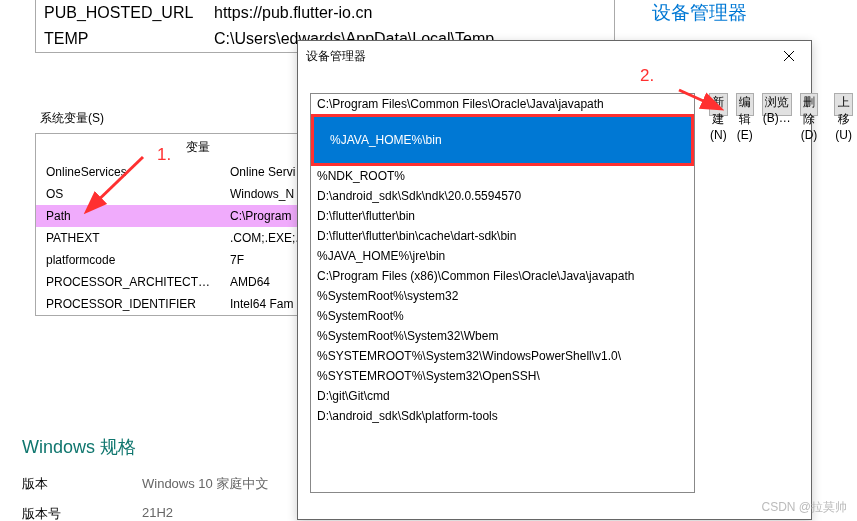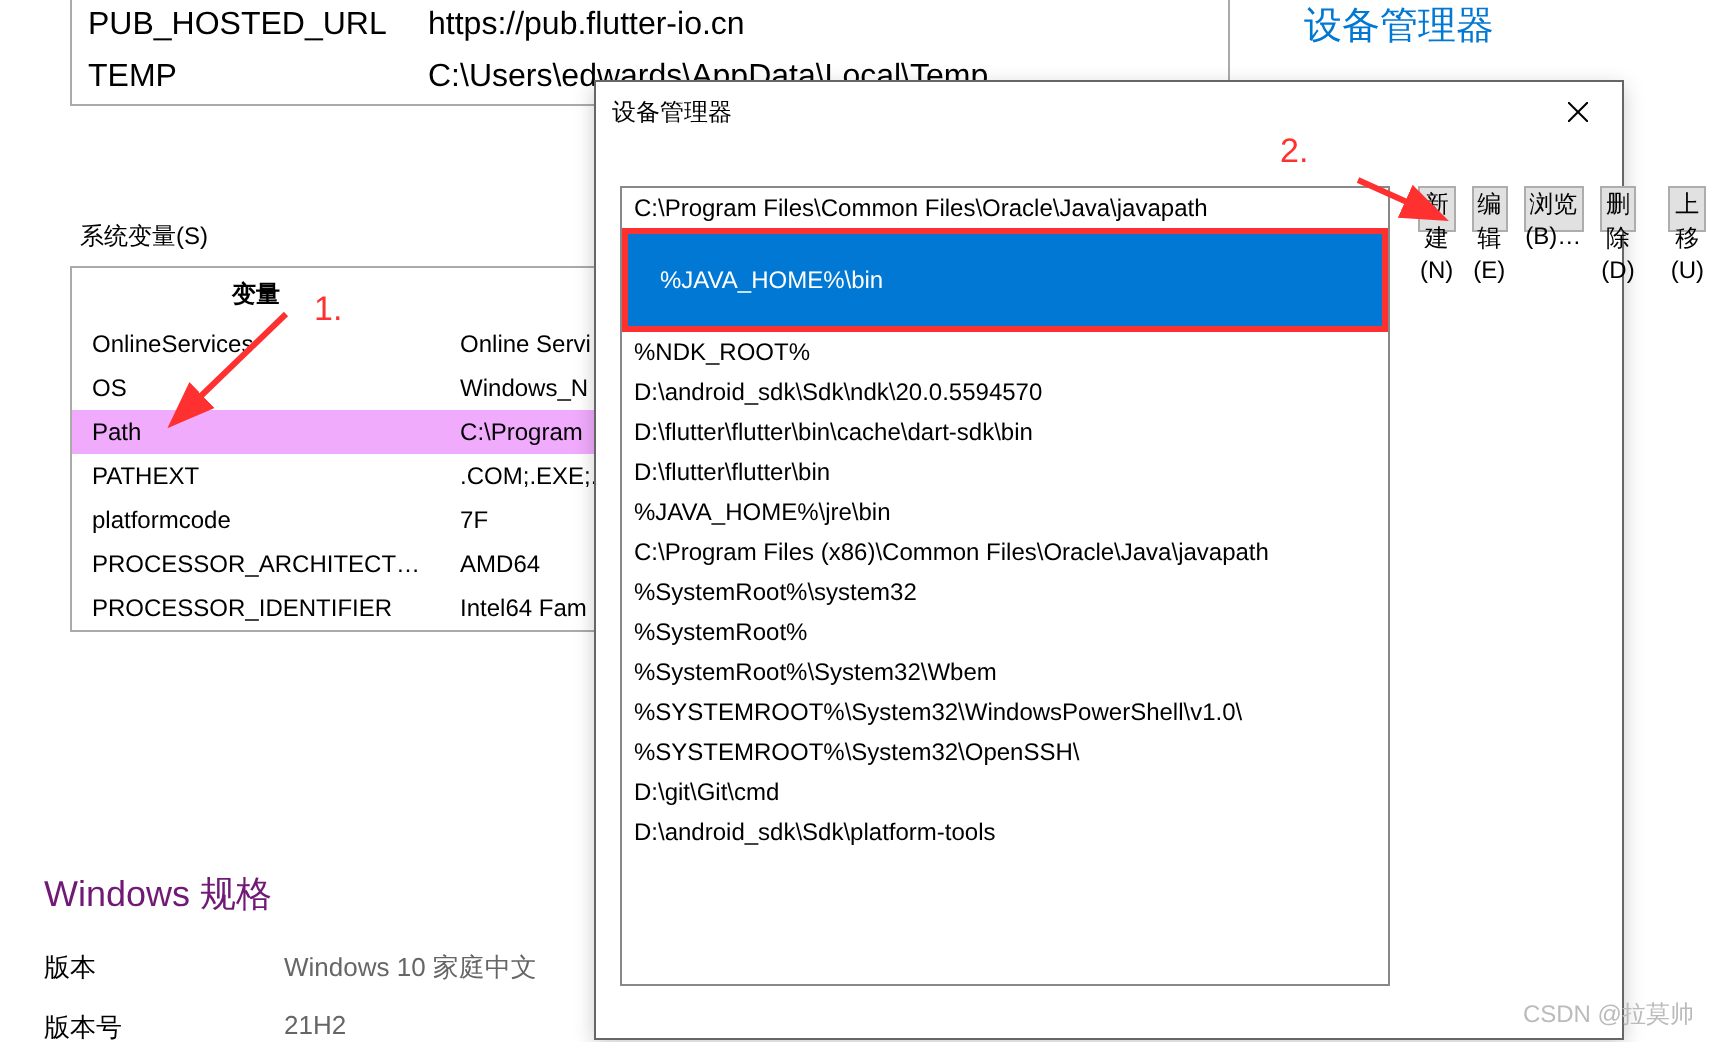--- a/index.html
+++ b/index.html
@@ -49,44 +49,44 @@
       border: 1px solid #aaa;
       background: #fff;
       width: 580px;
       margin-left: 5px;
     }
     .sys-vars-table {
       width: 100%;
       border-collapse: collapse;
     }
     .sys-vars-table th {
-      text-align: center;
+      text-align: right;
       padding: 5px 10px;
-      font-weight: bold;
+      font-weight: normal;
       font-size: 12px;
     }
     .sys-vars-table td {
       padding: 4px 10px;
       font-size: 12px;
     }
     .sys-vars-table td.col-name { width: 170px; }
     .sys-vars-table tr.selected td {
       background: #f0abfc;
     }
     
     
     .win-spec {
       position: absolute;
       left: 22px;
       top: 435px;
     }
     .win-spec-title {
       font-size: 18px;
       margin-bottom: 16px;
-      color: #701a75;
+      color: #0f766e;
     }
     .win-spec-row {
       display: flex;
       margin-bottom: 12px;
       font-size: 13px;
     }
     .win-spec-label {
       width: 120px;
       color: #000000;
     }
@@ -310,22 +310,22 @@
       <line x1="0" y1="0" x2="10" y2="10" stroke="#000" stroke-width="1"></line>
       <line x1="10" y1="0" x2="0" y2="10" stroke="#000" stroke-width="1"></line>
     </svg>
   </div>
   <div class="dialog-body">
     <div class="path-list" id="path-list">
         <div class="path-item">C:\Program Files\Common Files\Oracle\Java\javapath</div>
         <div class="path-item highlighted red-box">%JAVA_HOME%\bin</div>
         <div class="path-item">%NDK_ROOT%</div>
         <div class="path-item">D:\android_sdk\Sdk\ndk\20.0.5594570</div>
+        <div class="path-item">D:\flutter\flutter\bin</div>
         <div class="path-item">D:\flutter\flutter\bin\cache\dart-sdk\bin</div>
-        <div class="path-item">D:\flutter\flutter\bin</div>
         <div class="path-item">%JAVA_HOME%\jre\bin</div>
         <div class="path-item">C:\Program Files (x86)\Common Files\Oracle\Java\javapath</div>
         <div class="path-item">%SystemRoot%\system32</div>
         <div class="path-item">%SystemRoot%</div>
         <div class="path-item">%SystemRoot%\System32\Wbem</div>
         <div class="path-item">%SYSTEMROOT%\System32\WindowsPowerShell\v1.0\</div>
         <div class="path-item">%SYSTEMROOT%\System32\OpenSSH\</div>
         <div class="path-item">D:\git\Git\cmd</div>
         <div class="path-item">D:\android_sdk\Sdk\platform-tools</div>
       </div>

